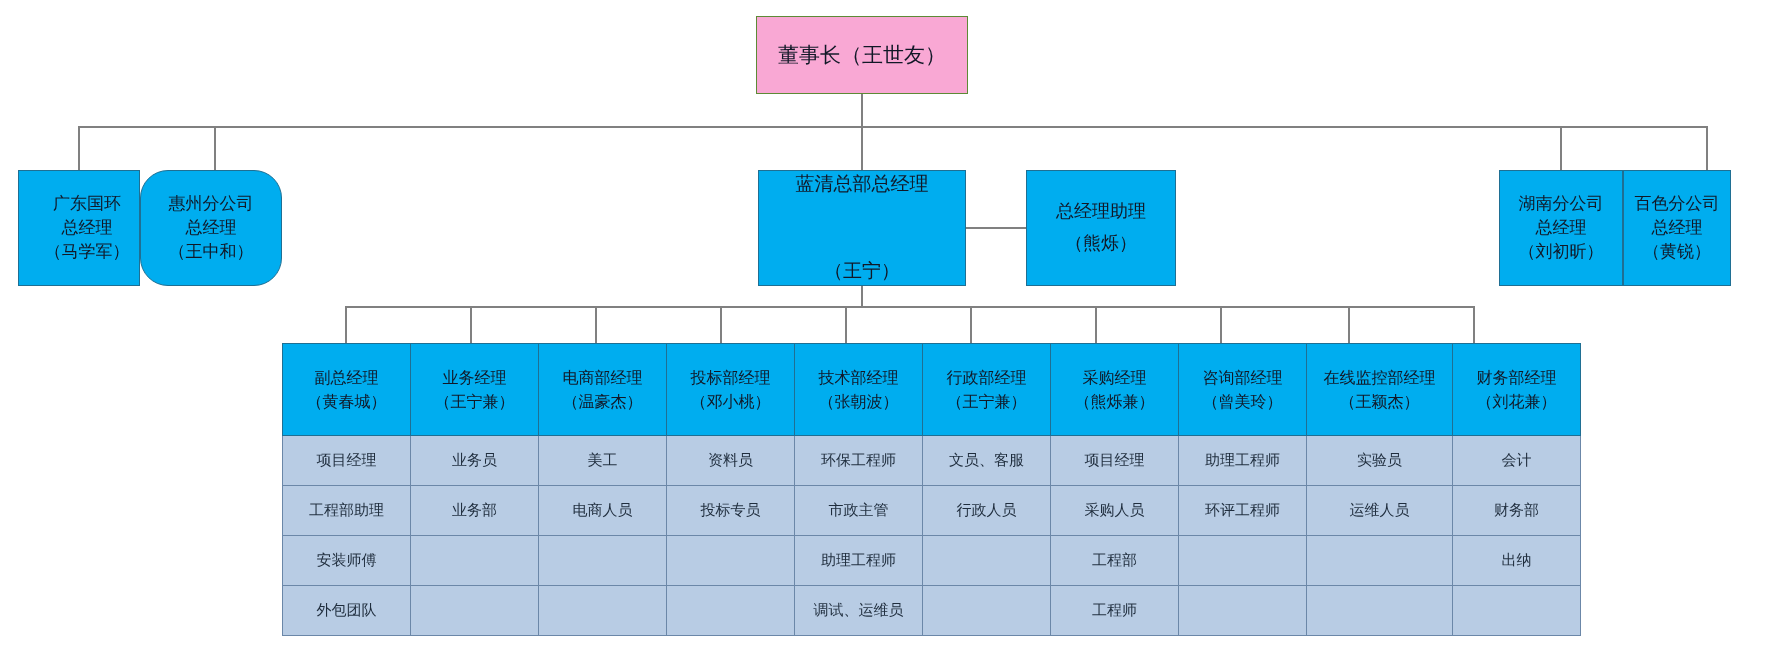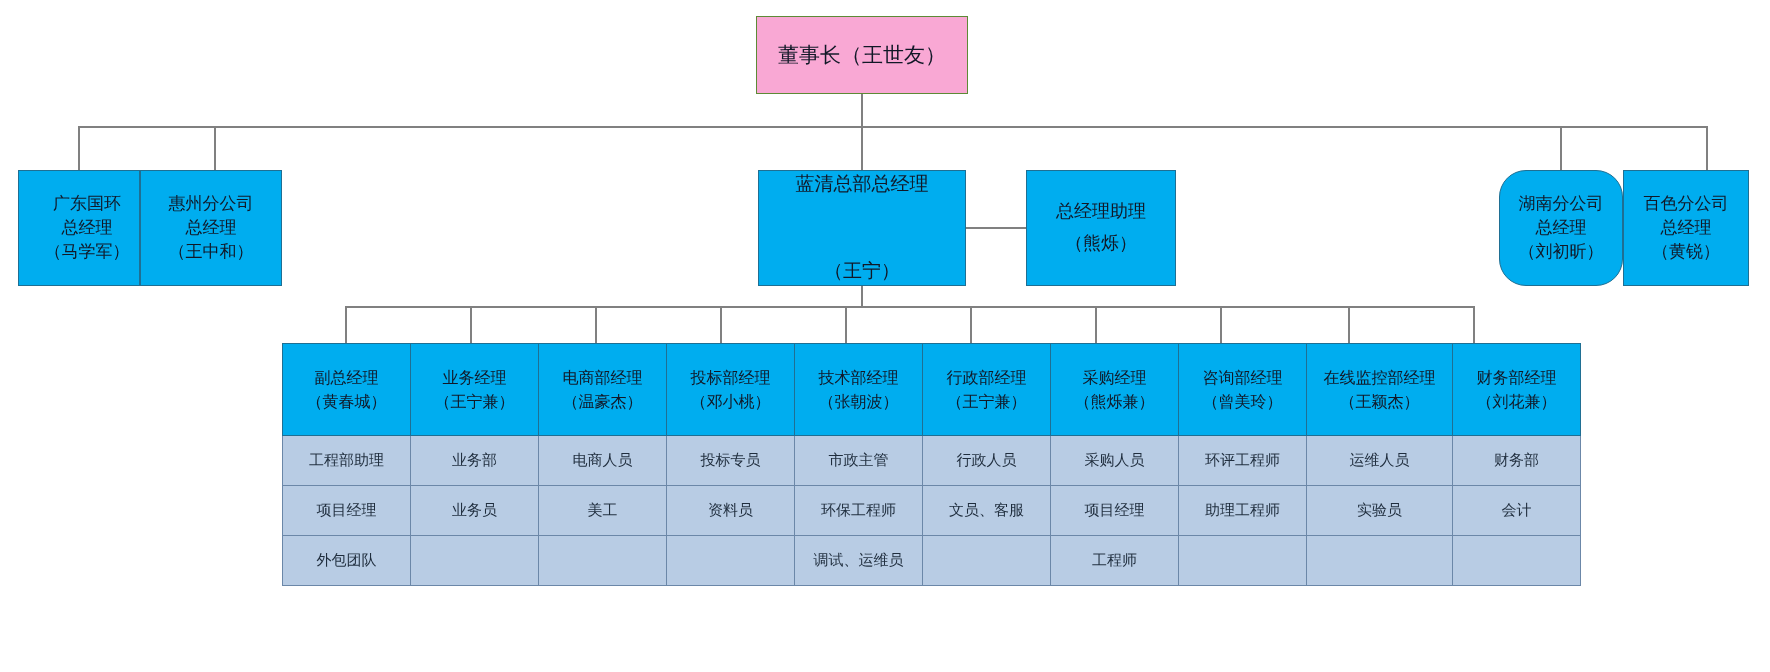--- a/index.html
+++ b/index.html
@@ -126,45 +126,45 @@
   <div class="conn v" style="left:861px; top:126px; width:2px; height:44px;"></div>
   <div class="conn v" style="left:1560px; top:126px; width:2px; height:44px;"></div>
   <div class="conn v" style="left:1706px; top:126px; width:2px; height:44px;"></div>
 
   <div class="node branch" style="left:18px; top:170px; width:122px; height:116px;padding-left:16px;">
     <span class="line">广东国环</span>
     <span class="line">总经理</span>
     <span class="line">（马学军）</span>
   </div>
 
-  <div class="node branch" style="left:140px; top:170px; width:142px; height:116px;">
+  <div class="node branch" style="left:140px; top:170px; width:142px; height:116px;border-radius:28px;">
     <span class="line">惠州分公司</span>
     <span class="line">总经理</span>
     <span class="line">（王中和）</span>
   </div>
 
   <div class="node exec" style="left:758px; top:170px; width:208px; height:116px;">
     <span class="line">蓝清总部总经理</span>
     <span class="line">（王宁）</span>
   </div>
 
   <div class="conn h" style="left:966px; top:227px; width:60px; height:2px;"></div>
 
   <div class="node assistant" style="left:1026px; top:170px; width:150px; height:116px;gap:6px;">
     <span class="line">总经理助理</span>
     <span class="line">（熊烁）</span>
   </div>
 
-  <div class="node branch" style="left:1499px; top:170px; width:124px; height:116px;border-radius:27px;">
+  <div class="node branch" style="left:1499px; top:170px; width:124px; height:116px;">
     <span class="line">湖南分公司</span>
     <span class="line">总经理</span>
     <span class="line">（刘初昕）</span>
   </div>
 
-  <div class="node branch" style="left:1623px; top:170px; width:126px; height:116px;">
+  <div class="node branch" style="left:1623px; top:170px; width:108px; height:116px;">
     <span class="line">百色分公司</span>
     <span class="line">总经理</span>
     <span class="line">（黄锐）</span>
   </div>
 
   <div class="conn v" style="left:861px; top:286px; width:2px; height:20px;"></div>
 
   <div class="conn h" style="left:345px; top:306px; width:1128px; height:2px;"></div>
 
   <div class="conn v" style="left:345px; top:306px; width:2px; height:38px;"></div>
@@ -230,42 +230,54 @@
           <span class="line">（王颖杰）</span>
         </th>
         <th>
           <span class="line">财务部经理</span>
           <span class="line">（刘花兼）</span>
         </th>
       </tr>
     </thead>
     <tbody>
       <tr>
+        <td>项目经理</td>
+        <td>业务员</td>
+        <td>美工</td>
+        <td>资料员</td>
+        <td>环保工程师</td>
+        <td>文员、客服</td>
+        <td>项目经理</td>
+        <td>助理工程师</td>
+        <td>实验员</td>
+        <td>会计</td>
+      </tr>
+      <tr>
         <td>工程部助理</td>
         <td>业务部</td>
         <td>电商人员</td>
         <td>投标专员</td>
         <td>市政主管</td>
         <td>行政人员</td>
         <td>采购人员</td>
         <td>环评工程师</td>
         <td>运维人员</td>
         <td>财务部</td>
       </tr>
       <tr>
-        <td>项目经理</td>
-        <td>业务员</td>
-        <td>美工</td>
-        <td>资料员</td>
-        <td>环保工程师</td>
-        <td>文员、客服</td>
-        <td>项目经理</td>
+        <td>安装师傅</td>
+        <td></td>
+        <td></td>
+        <td></td>
         <td>助理工程师</td>
-        <td>实验员</td>
-        <td>会计</td>
+        <td></td>
+        <td>工程部</td>
+        <td></td>
+        <td></td>
+        <td>出纳</td>
       </tr>
       <tr>
         <td>外包团队</td>
         <td></td>
         <td></td>
         <td></td>
         <td>调试、运维员</td>
         <td></td>
         <td>工程师</td>
         <td></td>

